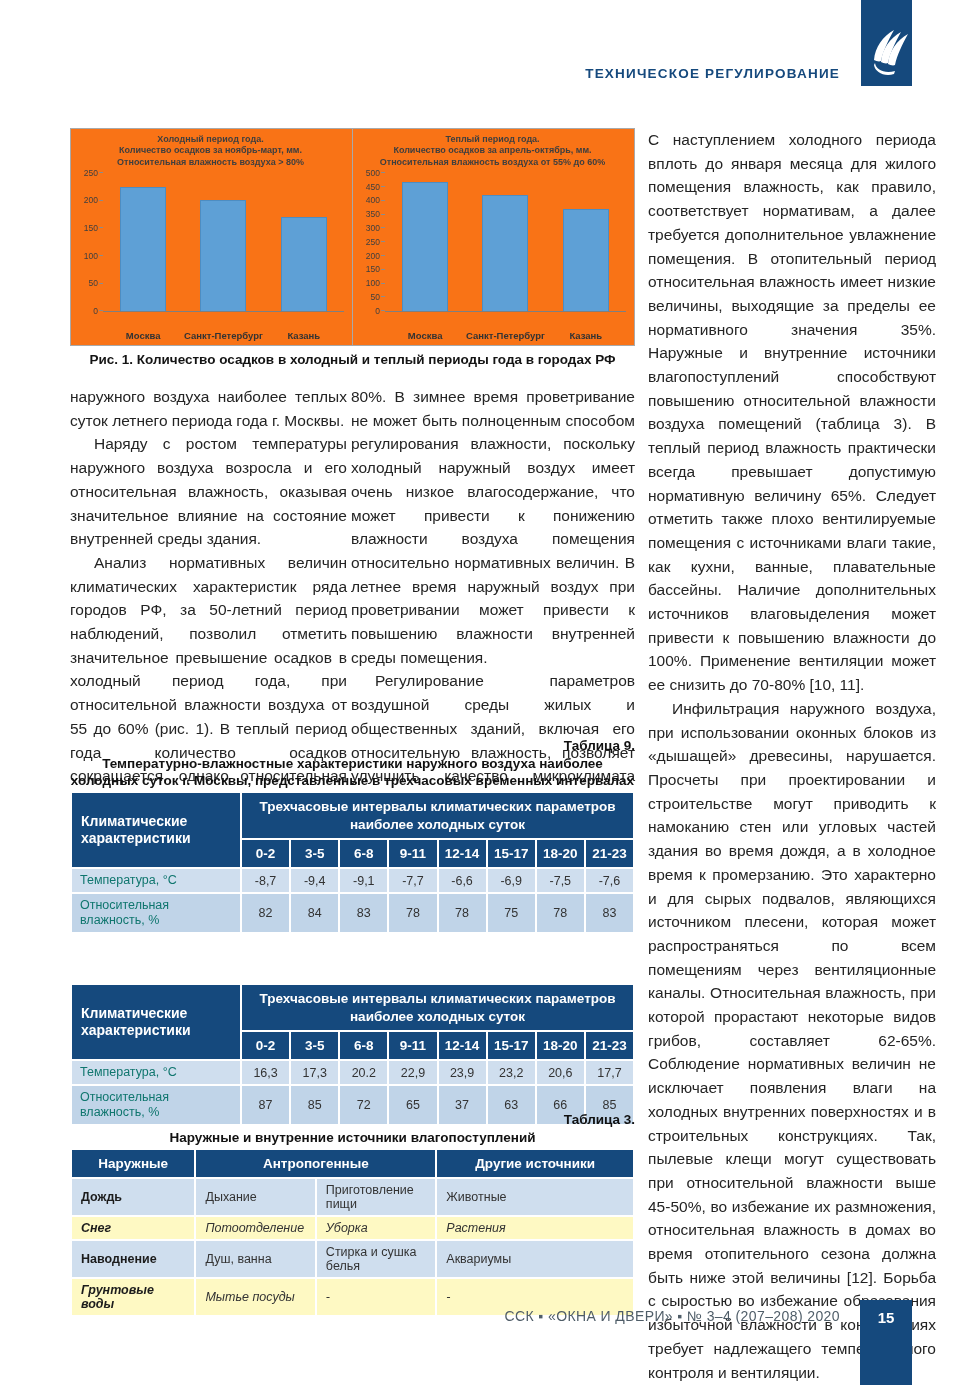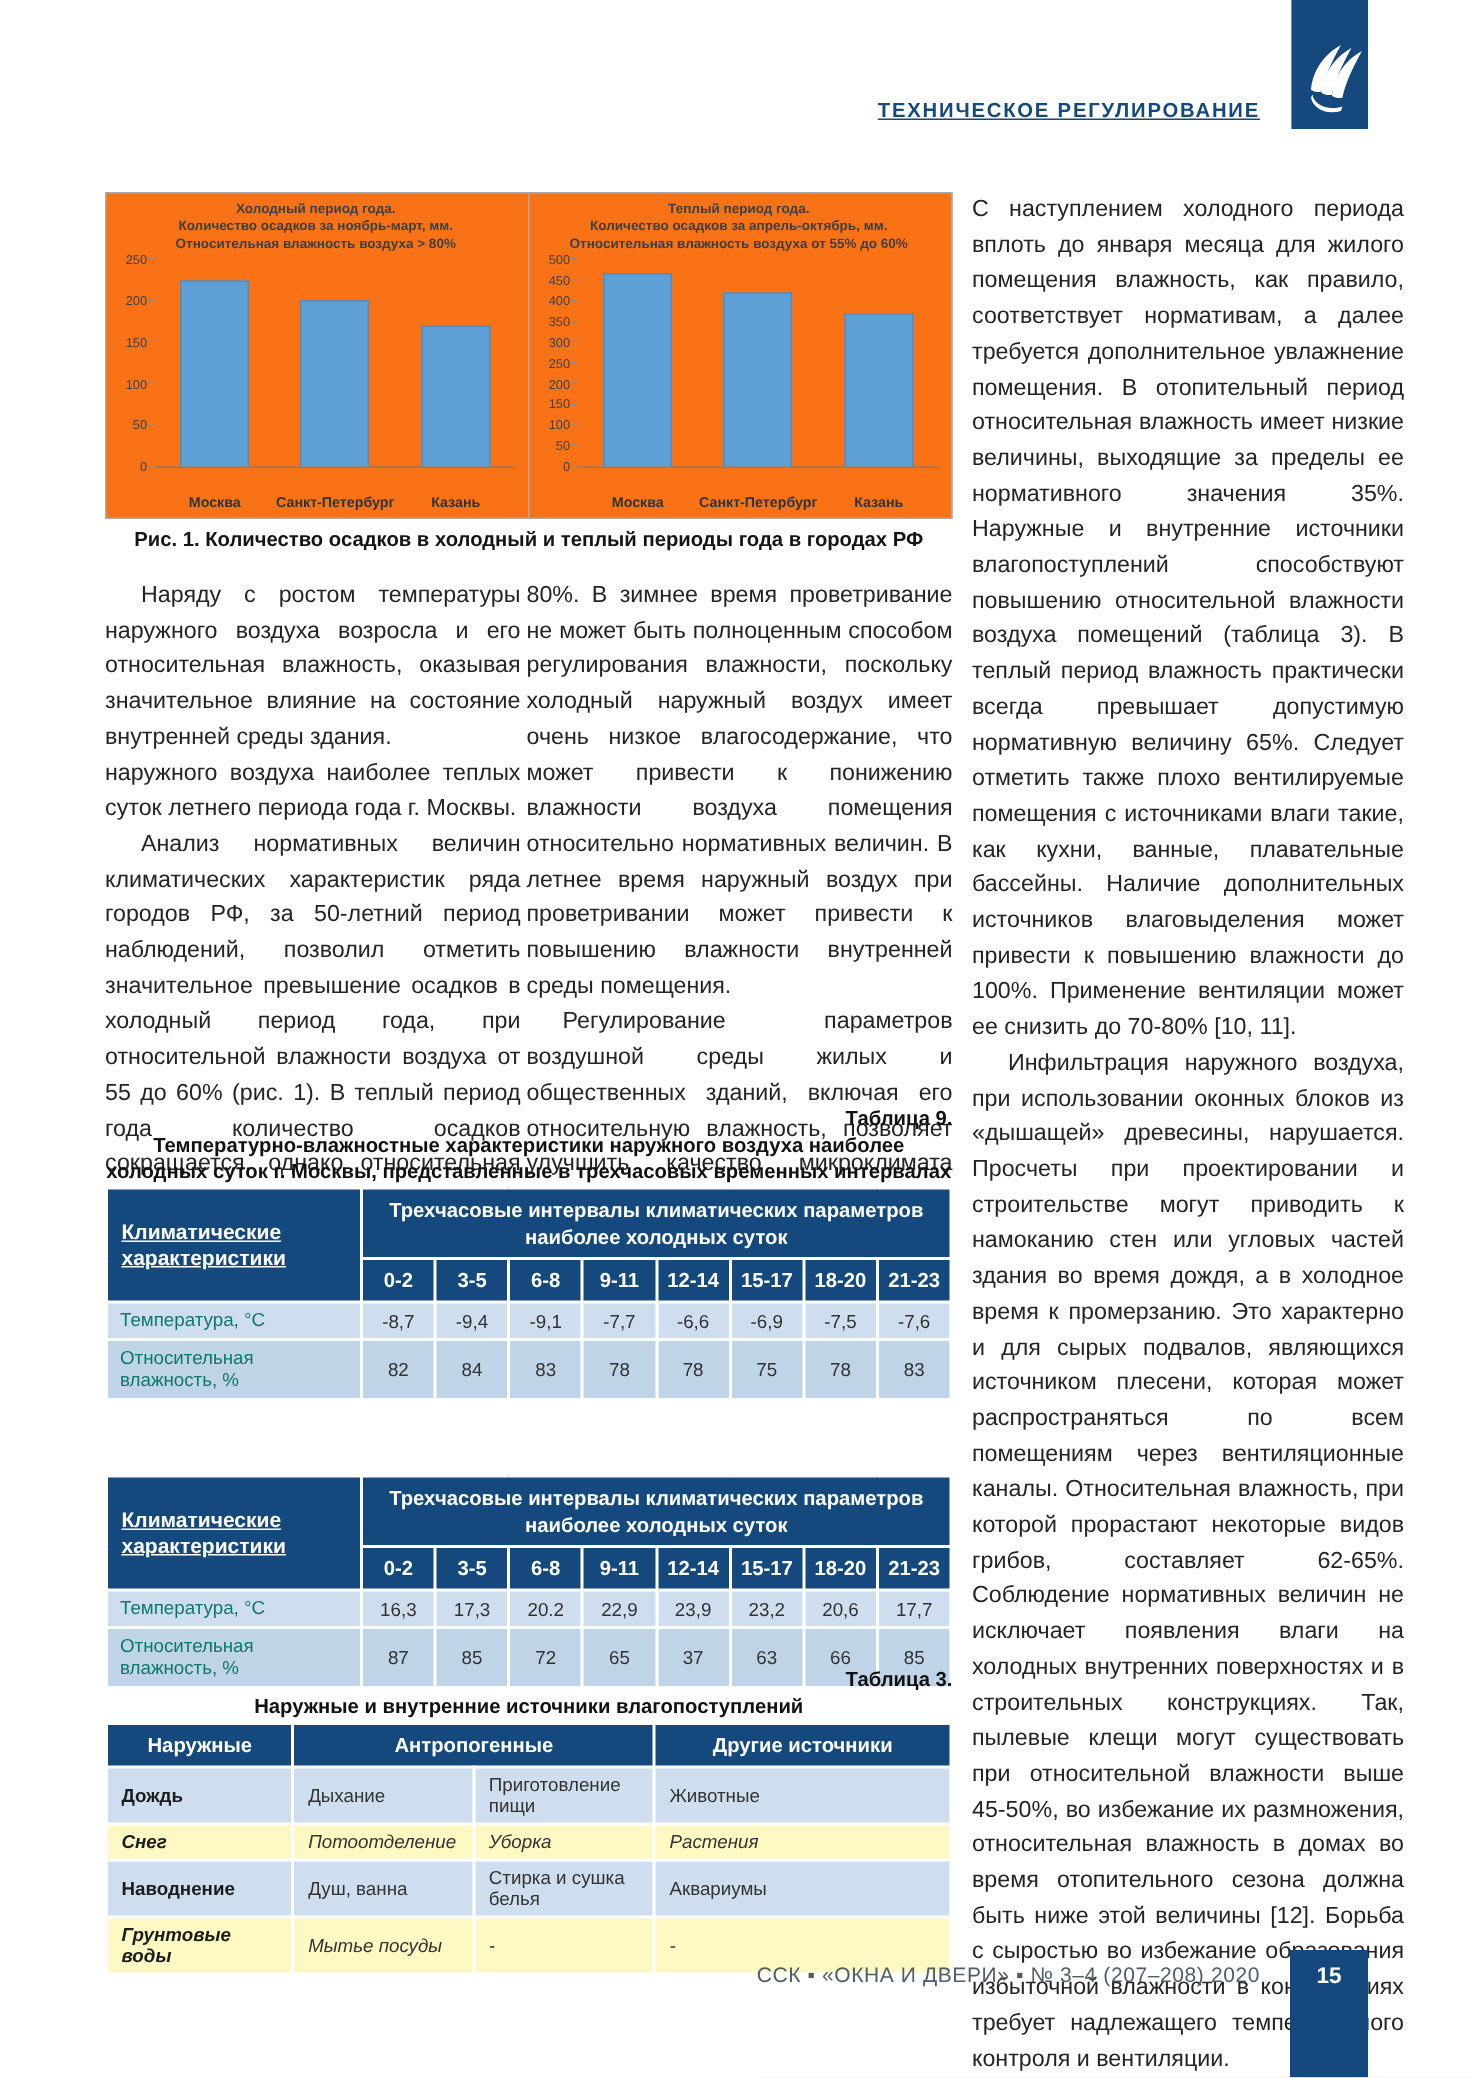--- a/index.html
+++ b/index.html
@@ -7,21 +7,20 @@
     position:relative; width:980px; height:1385px; margin:0 auto;
     background:#ffffff; overflow:hidden;
     font-family:"Liberation Sans", sans-serif; color:#222;
   }
 
   
   .masthead-title {
     position:absolute; top:66px; right:140px;
     font-size:13.5px; font-weight:700; letter-spacing:1.2px;
     color:#15497d;
-    text-decoration:underline;
   }
   .logo-box {
     position:absolute; top:0; left:861px; width:51px; height:86px;
     background:#15497d;
   }
 
   
   .figure-row { position:absolute; left:70px; top:128px; width:565px; height:218px; display:flex; }
   .chart { flex:1; border:1px solid #a9a9a9; background:#f97316; padding:5px 8px 4px 6px; box-sizing:border-box; }
   .chart + .chart { margin-left:-1px; }
@@ -52,21 +51,21 @@
 
   
   .tbl-head { position:absolute; left:70px; width:565px; color:#111; }
   .tbl-label { text-align:right; font-size:13.5px; font-weight:700; }
   .tbl-caption { text-align:center; font-size:13.5px; font-weight:700; line-height:1.28; margin-top:2px; }
 
   
   table.iv { position:absolute; left:70px; width:565px; border-collapse:collapse; table-layout:fixed; }
   table.iv th, table.iv td { border:2px solid #fff; }
   .navy { background:#15497d; color:#fff; }
-  th.corner { width:153px; font-size:14px; font-weight:700; text-align:left; padding:4px 6px 4px 9px; line-height:1.25;text-decoration:underline; }
+  th.corner { width:153px; font-size:14px; font-weight:700; text-align:left; padding:4px 6px 4px 9px; line-height:1.25; }
   th.spanhdr { font-size:13.5px; font-weight:700; text-align:center; padding:5px 8px; line-height:1.3; }
   th.ivh { font-size:13.5px; font-weight:700; text-align:center; padding:6px 0; }
   td.rowlabel { font-size:12.5px; color:#0f766e; text-align:left; padding:4px 4px 4px 8px; line-height:1.2; }
   td.val { font-size:12.5px; color:#333; text-align:center; padding:4px 0; }
   tr.rowA > td { background:#cfdeee; }
   tr.rowB > td { background:#c0d4e8; }
 
   table.src { position:absolute; left:70px; width:565px; border-collapse:collapse; table-layout:fixed; }
   table.src th, table.src td { border:2px solid #fff; }
   table.src th { font-size:13.5px; font-weight:700; text-align:center; padding:6px 4px;margin-top:28px; }
@@ -194,22 +193,22 @@
               <div class="cat">Санкт-Петербург</div>
               <div class="cat">Казань</div>
             </div>
         </div>
       </div>
     </div>
   </div>
   <div class="figure-caption">Рис. 1. Количество осадков в холодный и теплый периоды года в городах РФ</div>
 
   <div class="text-col col1">
+      <p class="para">наружного воздуха наиболее теплых суток летнего периода года г. Москвы.</p>
       <p class="para indent">Наряду с ростом температуры наружного воздуха возросла и его относительная влажность, оказывая значительное влияние на состояние внутренней среды здания.</p>
-      <p class="para">наружного воздуха наиболее теплых суток летнего периода года г. Москвы.</p>
       <p class="para indent">Анализ нормативных величин климатических характеристик ряда городов РФ, за 50-летний период наблюдений, позволил отметить значительное превышение осадков в холодный период года, при относительной влажности воздуха  от 55 до 60% (рис. 1). В теплый период года  количество осадков сокращается, однако относительная влажность воздуха превышает</p>
     </div>
   <div class="text-col col2">
       <p class="para">80%. В зимнее время проветривание не может быть полноценным способом регулирования влажности, поскольку холодный наружный воздух имеет очень низкое влагосодержание, что может привести к понижению влажности воздуха помещения относительно нормативных величин. В летнее время наружный воздух при проветривании может привести к повышению влажности внутренней среды помещения.</p>
       <p class="para indent">Регулирование параметров воздушной среды жилых и общественных зданий, включая его относительную влажность, позволяет улучшить качество микроклимата помещений.</p>
     </div>
   <div class="text-col col3">
       <p class="para">С наступлением холодного периода вплоть до января месяца для жилого помещения влажность, как правило, соответствует нормативам, а далее требуется дополнительное увлажнение помещения. В отопительный период относительная влажность имеет низкие величины, выходящие за пределы ее нормативного значения 35%. Наружные и внутренние источники влагопоступлений способствуют повышению относительной влажности воздуха помещений (таблица 3). В теплый период влажность практически всегда превышает допустимую нормативную величину 65%. Следует отметить также плохо вентилируемые помещения с источниками влаги такие, как  кухни, ванные, плавательные бассейны. Наличие дополнительных источников влаговыделения может привести к повышению влажности до 100%. Применение вентиляции может ее снизить до 70-80% [10, 11].</p>
       <p class="para indent">Инфильтрация наружного воздуха, при использовании оконных блоков из «дышащей» древесины, нарушается. Просчеты при проектировании и строительстве могут приводить к намоканию стен или угловых частей здания во время дождя, а в холодное время к промерзанию. Это характерно и для сырых подвалов, являющихся источником плесени, которая может распространяться по всем помещениям через вентиляционные каналы. Относительная влажность, при которой прорастают некоторые видов грибов, составляет 62-65%. Соблюдение нормативных величин не исключает появления влаги на холодных внутренних поверхностях и в строительных конструкциях. Так, пылевые клещи могут существовать при относительной влажности выше 45-50%, во избежание их размножения, относительная влажность в домах во время отопительного сезона должна быть ниже этой величины [12]. Борьба с сыростью во избежание образования избыточной влажности в конструкциях требует надлежащего температурного контроля и вентиляции.</p>
       <p class="para indent">Влияние влажности на микроклимат помещений зданий привело к необходимости в разработке нового системного подхода к оценке качества и формированию внутренней среды по-</p>

